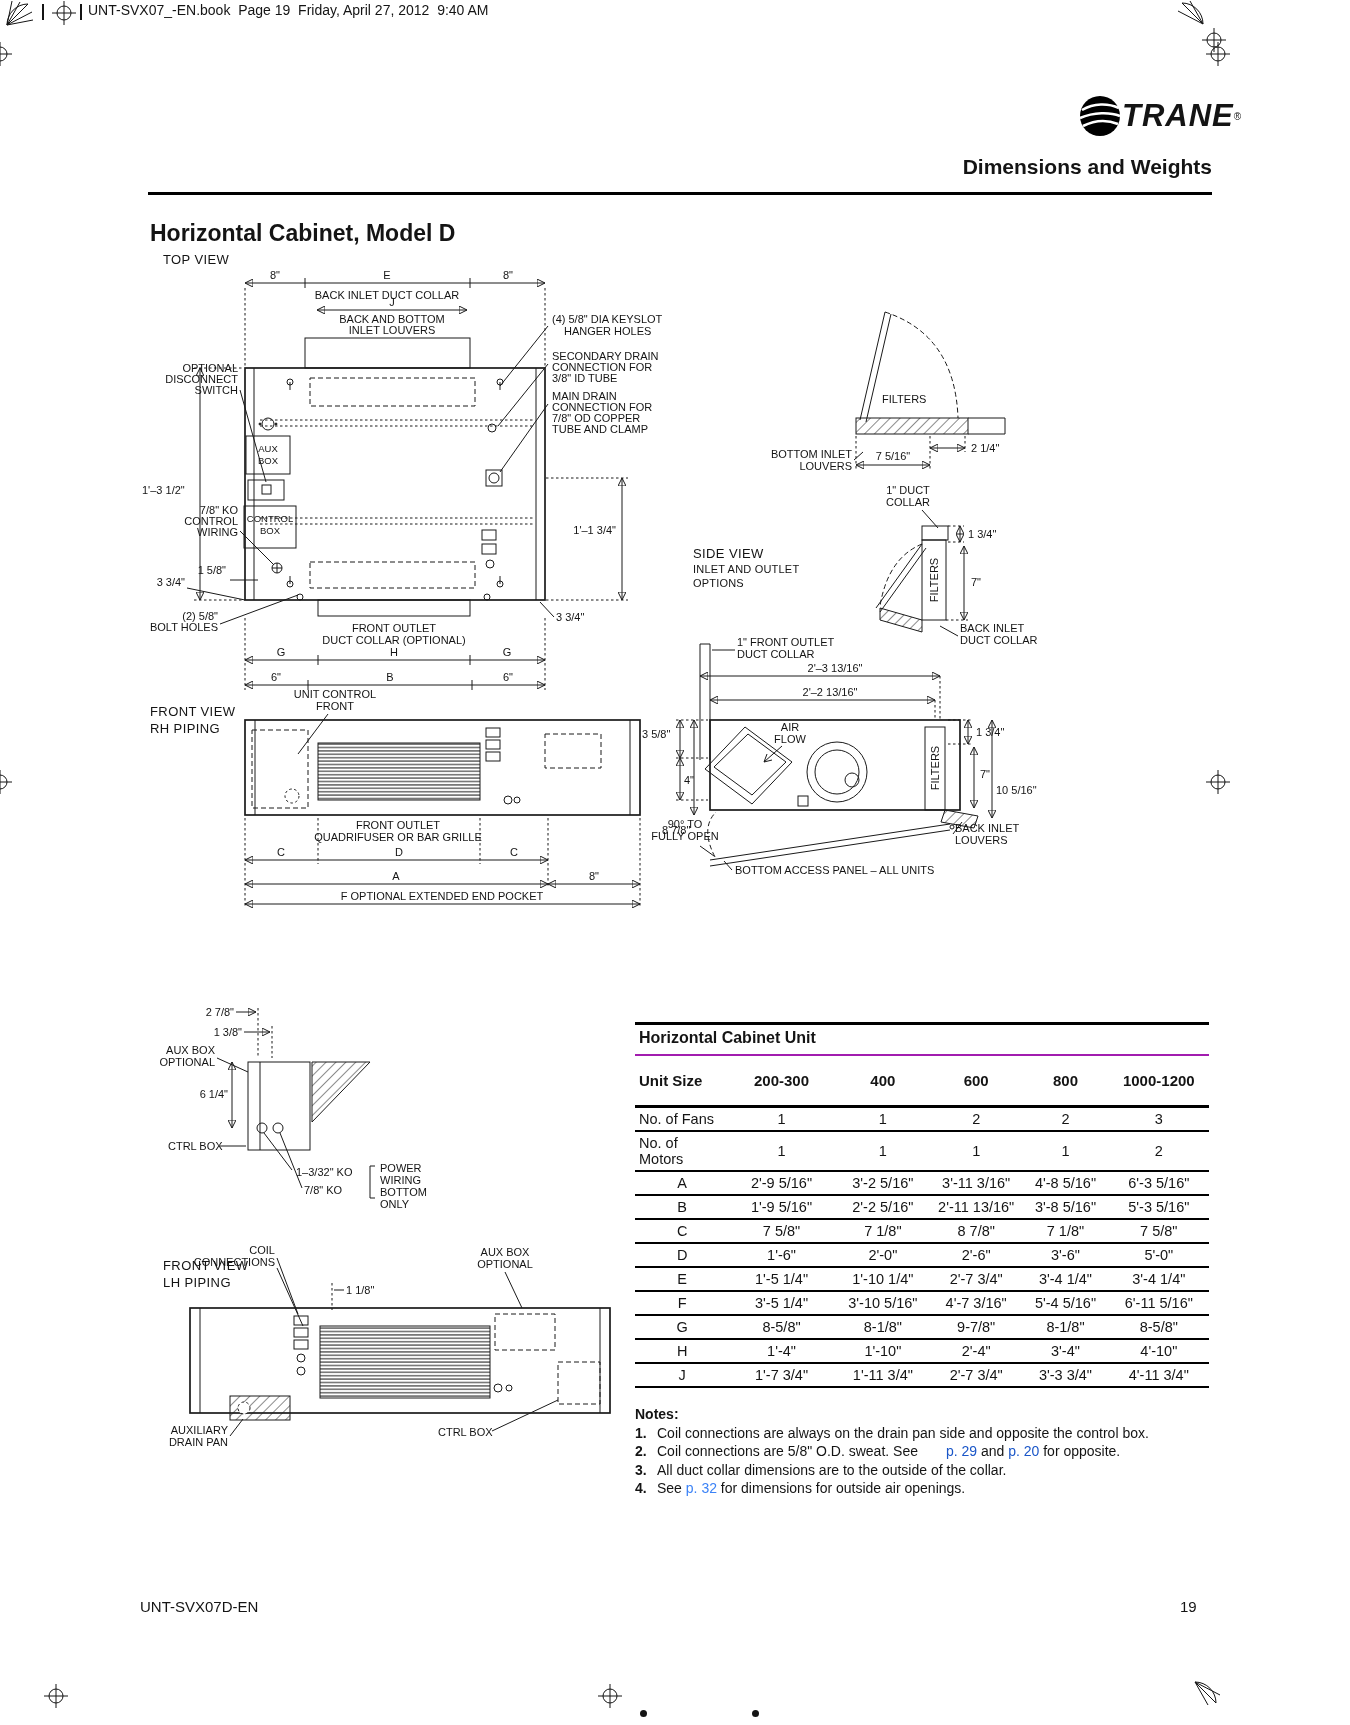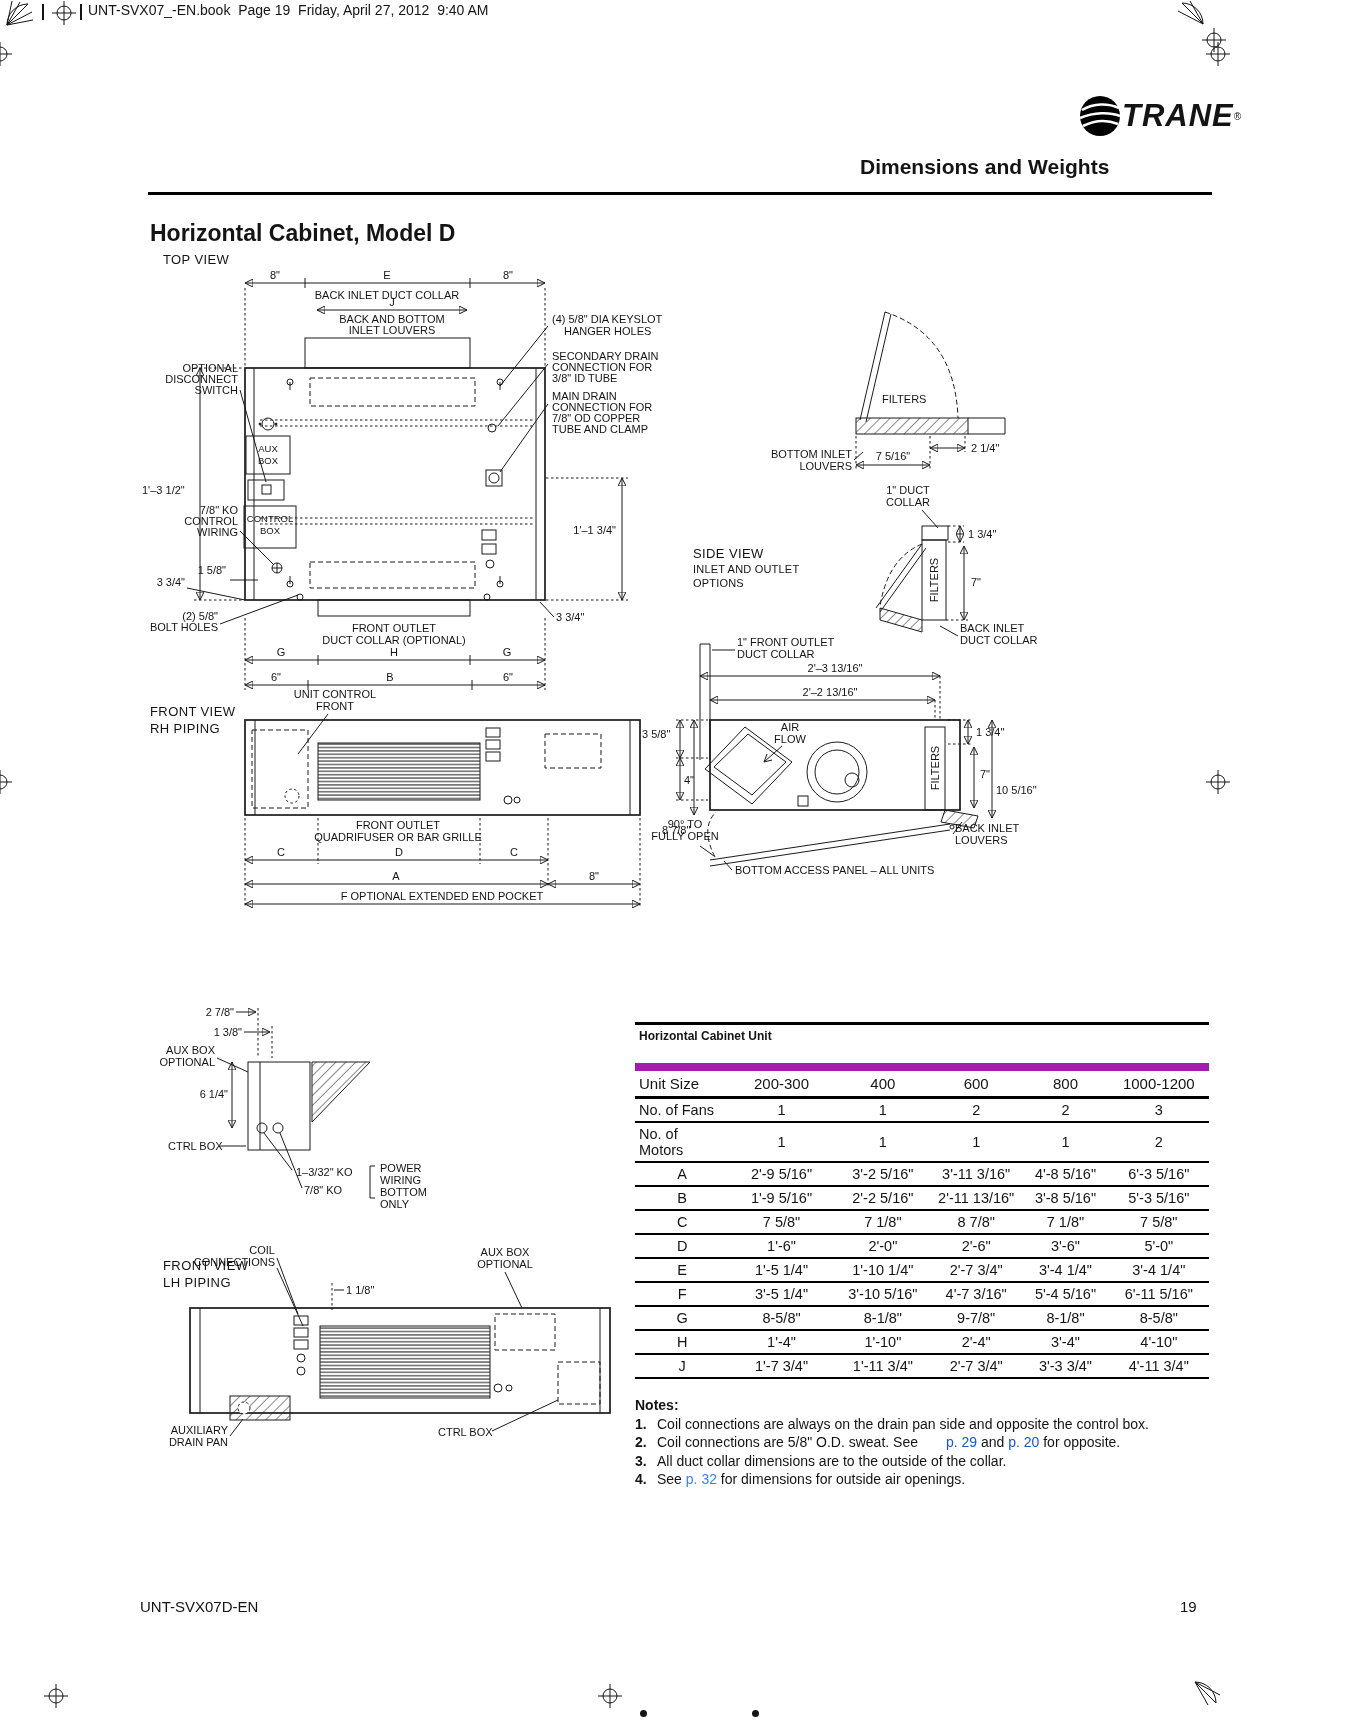--- a/index.html
+++ b/index.html
@@ -6,44 +6,44 @@
   html,body{margin:0;padding:0;background:#9a9a9a}
   .page{position:relative;width:1350px;height:1725px;background:#fff;overflow:hidden;
         font-family:"Liberation Sans","DejaVu Sans",sans-serif;color:#141414}
   .abs{position:absolute}
   .bar{position:absolute;width:2px;height:16px;background:#141414}
   .dot{position:absolute;width:7px;height:7px;border-radius:50%;background:#141414}
   .book-header{position:absolute;left:88px;top:2px;font-size:14px;white-space:pre}
   .trane{position:absolute;left:1078px;top:94px;display:flex;align-items:center;}
   .trane-word{font-weight:bold;font-style:italic;font-size:31px;letter-spacing:1px}
   .trane-reg{font-size:10px;vertical-align:super}
-  .section-heading{position:absolute;left:860px;top:155px;width:352px;text-align:left;
+  .section-heading{position:absolute;left:860px;top:155px;width:352px;text-align:right;
                    font-weight:bold;font-size:21px}
   .rule{position:absolute;left:148px;top:192px;width:1064px;height:3px;background:#000}
   .page-title{position:absolute;left:150px;top:220px;font-weight:bold;font-size:23px}
   .view-title{position:absolute;font-size:13px;letter-spacing:.4px;line-height:1.3;color:#141414}
   .view-sub{font-size:11px;letter-spacing:.2px;line-height:1.25}
   .footer-doc{position:absolute;left:140px;top:1598px;font-size:15px}
   .footer-page{position:absolute;left:1180px;top:1598px;font-size:15px}
 
   svg.d{overflow:visible}
   svg.d :is(line,path,rect,circle,polygon,polyline){stroke:#1a1a1a;stroke-width:1;fill:none}
   svg.d .thk{stroke-width:1.7}
   svg.d .dash{stroke-dasharray:5 3}
   svg.d .dash2{stroke-dasharray:2.5 2.5}
   svg.d text{font-family:"Liberation Sans","DejaVu Sans",sans-serif;font-size:11px;fill:#141414;stroke:none}
   svg.d text.c{text-anchor:middle}
   svg.d text.e{text-anchor:end}
   svg.d text.s9{font-size:9.5px}
 
   .table-block{position:absolute;left:635px;top:1022px;width:574px}
-  .spec-title{font-weight:bold;font-size:12px;border-top:3px solid #000;border-bottom:8px solid #a21caf;
-              padding:4px 4px 20px 4px}
+  .spec-title{font-weight:bold;font-size:16px;border-top:3px solid #000;border-bottom:2px solid #a21caf;
+              padding:4px 4px 7px 4px}
   .spec-table{width:100%;border-collapse:collapse}
-  .spec-table th{font-weight:normal;font-size:15px;padding:4px 2px;border-bottom:3px solid #000;text-align:center}
+  .spec-table th{font-weight:bold;font-size:15px;padding:16px 2px;border-bottom:3px solid #000;text-align:center}
   .spec-table th.col-first{text-align:left;padding-left:4px}
   .spec-table td{font-size:14.5px;padding:3px 2px;text-align:center;border-bottom:2px solid #000}
   .spec-table td.row-label{text-align:left;padding-left:4px}
   .spec-table td.row-label.center{text-align:center}
   .spec-table th:nth-child(1),.spec-table td:nth-child(1){width:92px}
   .spec-table th:nth-child(2),.spec-table td:nth-child(2){width:108px}
   .spec-table th:nth-child(3),.spec-table td:nth-child(3){width:94px}
   .spec-table th:nth-child(4),.spec-table td:nth-child(4){width:92px}
   .spec-table th:nth-child(5),.spec-table td:nth-child(5){width:86px}
   .spec-table th:nth-child(6),.spec-table td:nth-child(6){width:100px}

